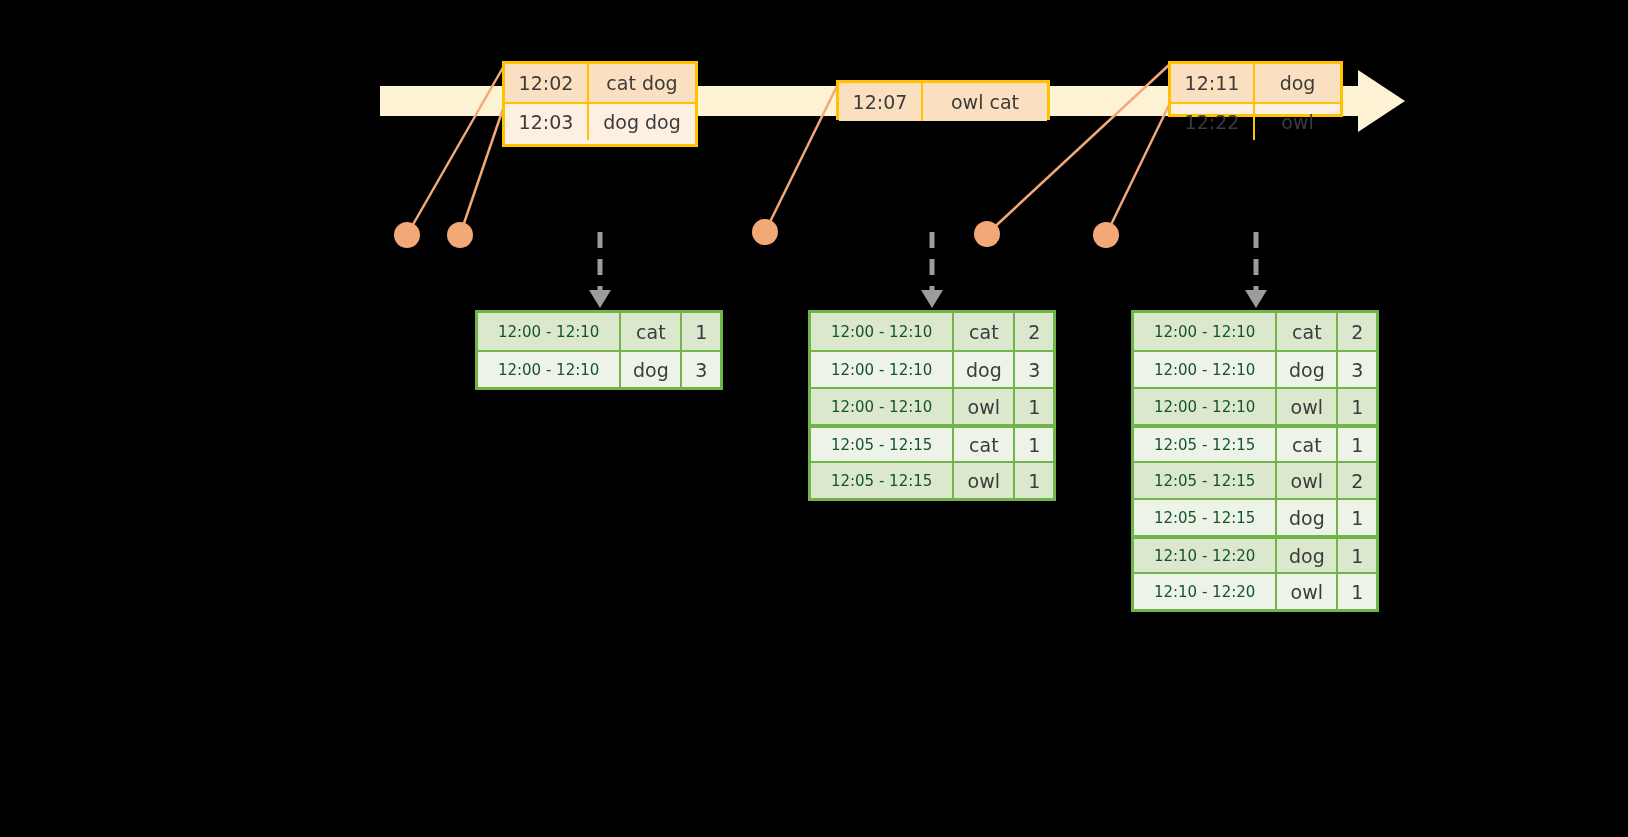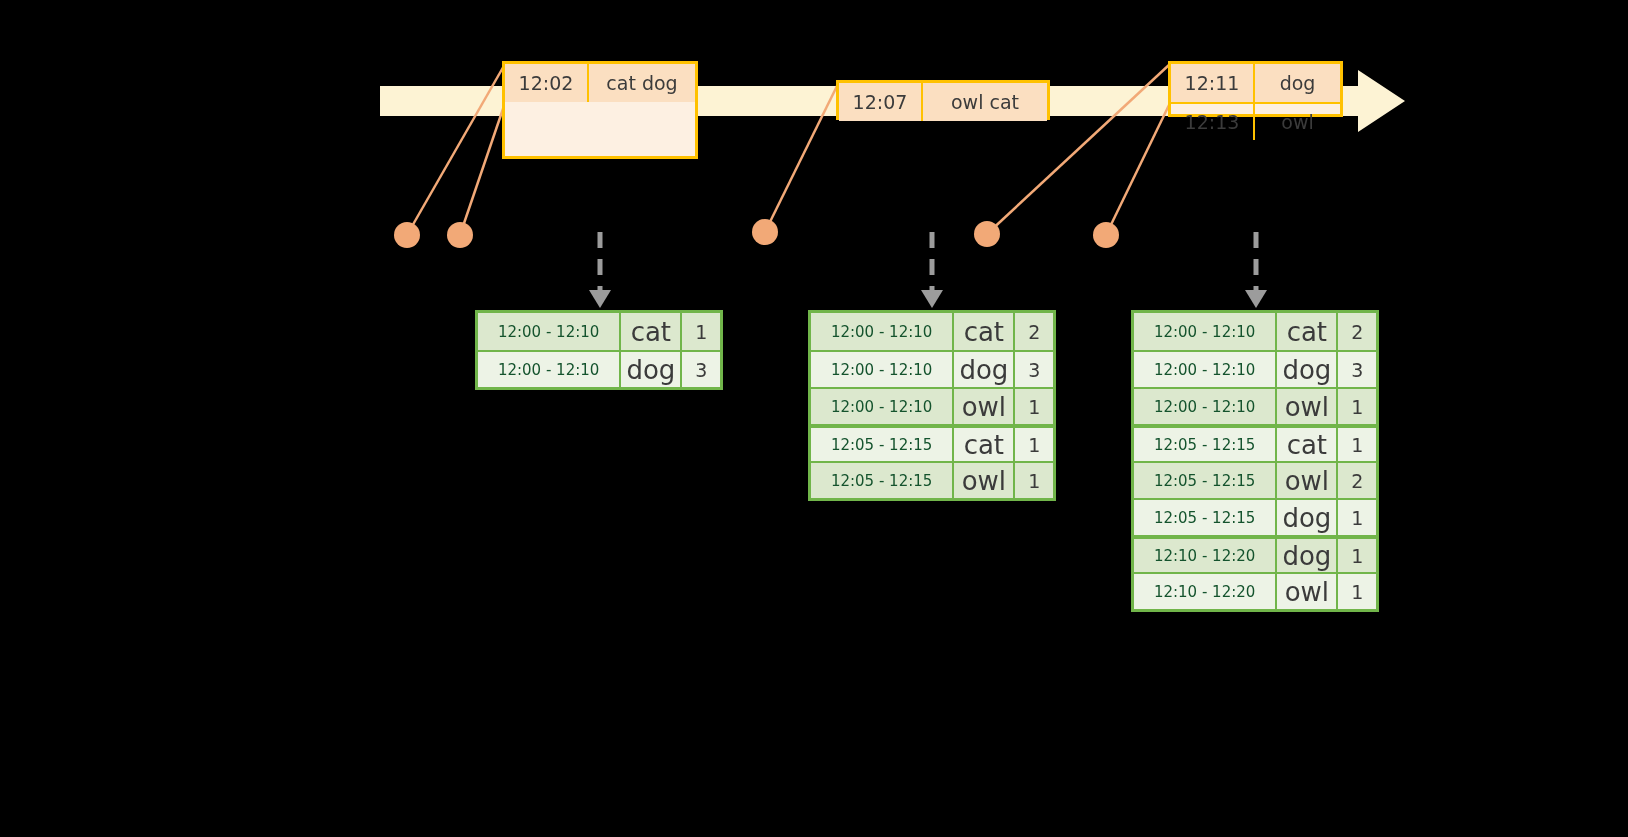--- a/index.html
+++ b/index.html
@@ -23,21 +23,21 @@
   
   .result-table{position:absolute;border:3px solid #71B54A;box-sizing:border-box;
                 background:#EDF3E6;}
   .res-row{display:flex;height:37px;box-sizing:border-box;border-top:2px solid #71B54A;}
   .res-row:first-child{border-top:none;}
   .res-row.grp{border-top:4px solid #71B54A;}
   .res-row.shade{background:#DCE8CE;}
   .res-row.plain{background:#EDF3E6;}
   .r-win{display:flex;align-items:center;justify-content:center;font-size:15px;
          color:#14532d;border-right:2px solid #71B54A;box-sizing:border-box;}
-  .r-word{display:flex;align-items:center;justify-content:center;font-size:26px;
+  .r-word{display:flex;align-items:center;justify-content:center;font-size:19px;
           color:#3b3b3b;border-right:2px solid #71B54A;box-sizing:border-box;width:62px;}
   .r-cnt{display:flex;align-items:center;justify-content:center;font-size:19px;
          color:#3b3b3b;box-sizing:border-box;width:38px;}
 </style>
 </head>
 <body>
 
 <div id="stage">
 
   <svg id="timeline-svg" viewBox="0 0 1628 837" xmlns="http://www.w3.org/2000/svg">
@@ -56,39 +56,43 @@
         <line x1="600" y1="232" x2="600" y2="292" stroke="#9C9C9C" stroke-width="5" stroke-dasharray="16 11"></line>
         <polygon points="589,290 611,290 600,308" fill="#9C9C9C"></polygon>
         <line x1="932" y1="232" x2="932" y2="292" stroke="#9C9C9C" stroke-width="5" stroke-dasharray="16 11"></line>
         <polygon points="921,290 943,290 932,308" fill="#9C9C9C"></polygon>
         <line x1="1256" y1="232" x2="1256" y2="292" stroke="#9C9C9C" stroke-width="5" stroke-dasharray="16 11"></line>
         <polygon points="1245,290 1267,290 1256,308" fill="#9C9C9C"></polygon>
       </g>
   </svg>
 
   <div id="event-boxes-layer">
-      <div class="event-box" style="left: 502px; top: 61px; width: 196px; height: 98px;">
+      <div class="event-box" style="left: 502px; top: 61px; width: 196px; height: 86px;">
         <div class="event-row shade">
           <div class="ev-time">12:02</div>
           <div class="ev-words">cat dog</div>
+        </div>
+        <div class="event-row">
+          <div class="ev-time">12:03</div>
+          <div class="ev-words">dog dog</div>
         </div>
       </div>
       <div class="event-box" style="left: 836px; top: 80px; width: 214px; height: 40px;">
         <div class="event-row shade">
           <div class="ev-time">12:07</div>
           <div class="ev-words">owl cat</div>
         </div>
       </div>
       <div class="event-box" style="left: 1168px; top: 61px; width: 175px; height: 56px;">
         <div class="event-row shade">
           <div class="ev-time">12:11</div>
           <div class="ev-words">dog</div>
         </div>
         <div class="event-row">
-          <div class="ev-time">12:13</div>
+          <div class="ev-time">12:22</div>
           <div class="ev-words">owl</div>
         </div>
       </div>
     </div>
   <div id="tables-layer">
       <div class="result-table" style="left: 475px; top: 310px; width: 248px;">
         <div class="res-row shade">
           <div class="r-win" style="width: 145px;">12:00 - 12:10</div>
           <div class="r-word">cat</div>
           <div class="r-cnt">1</div>

